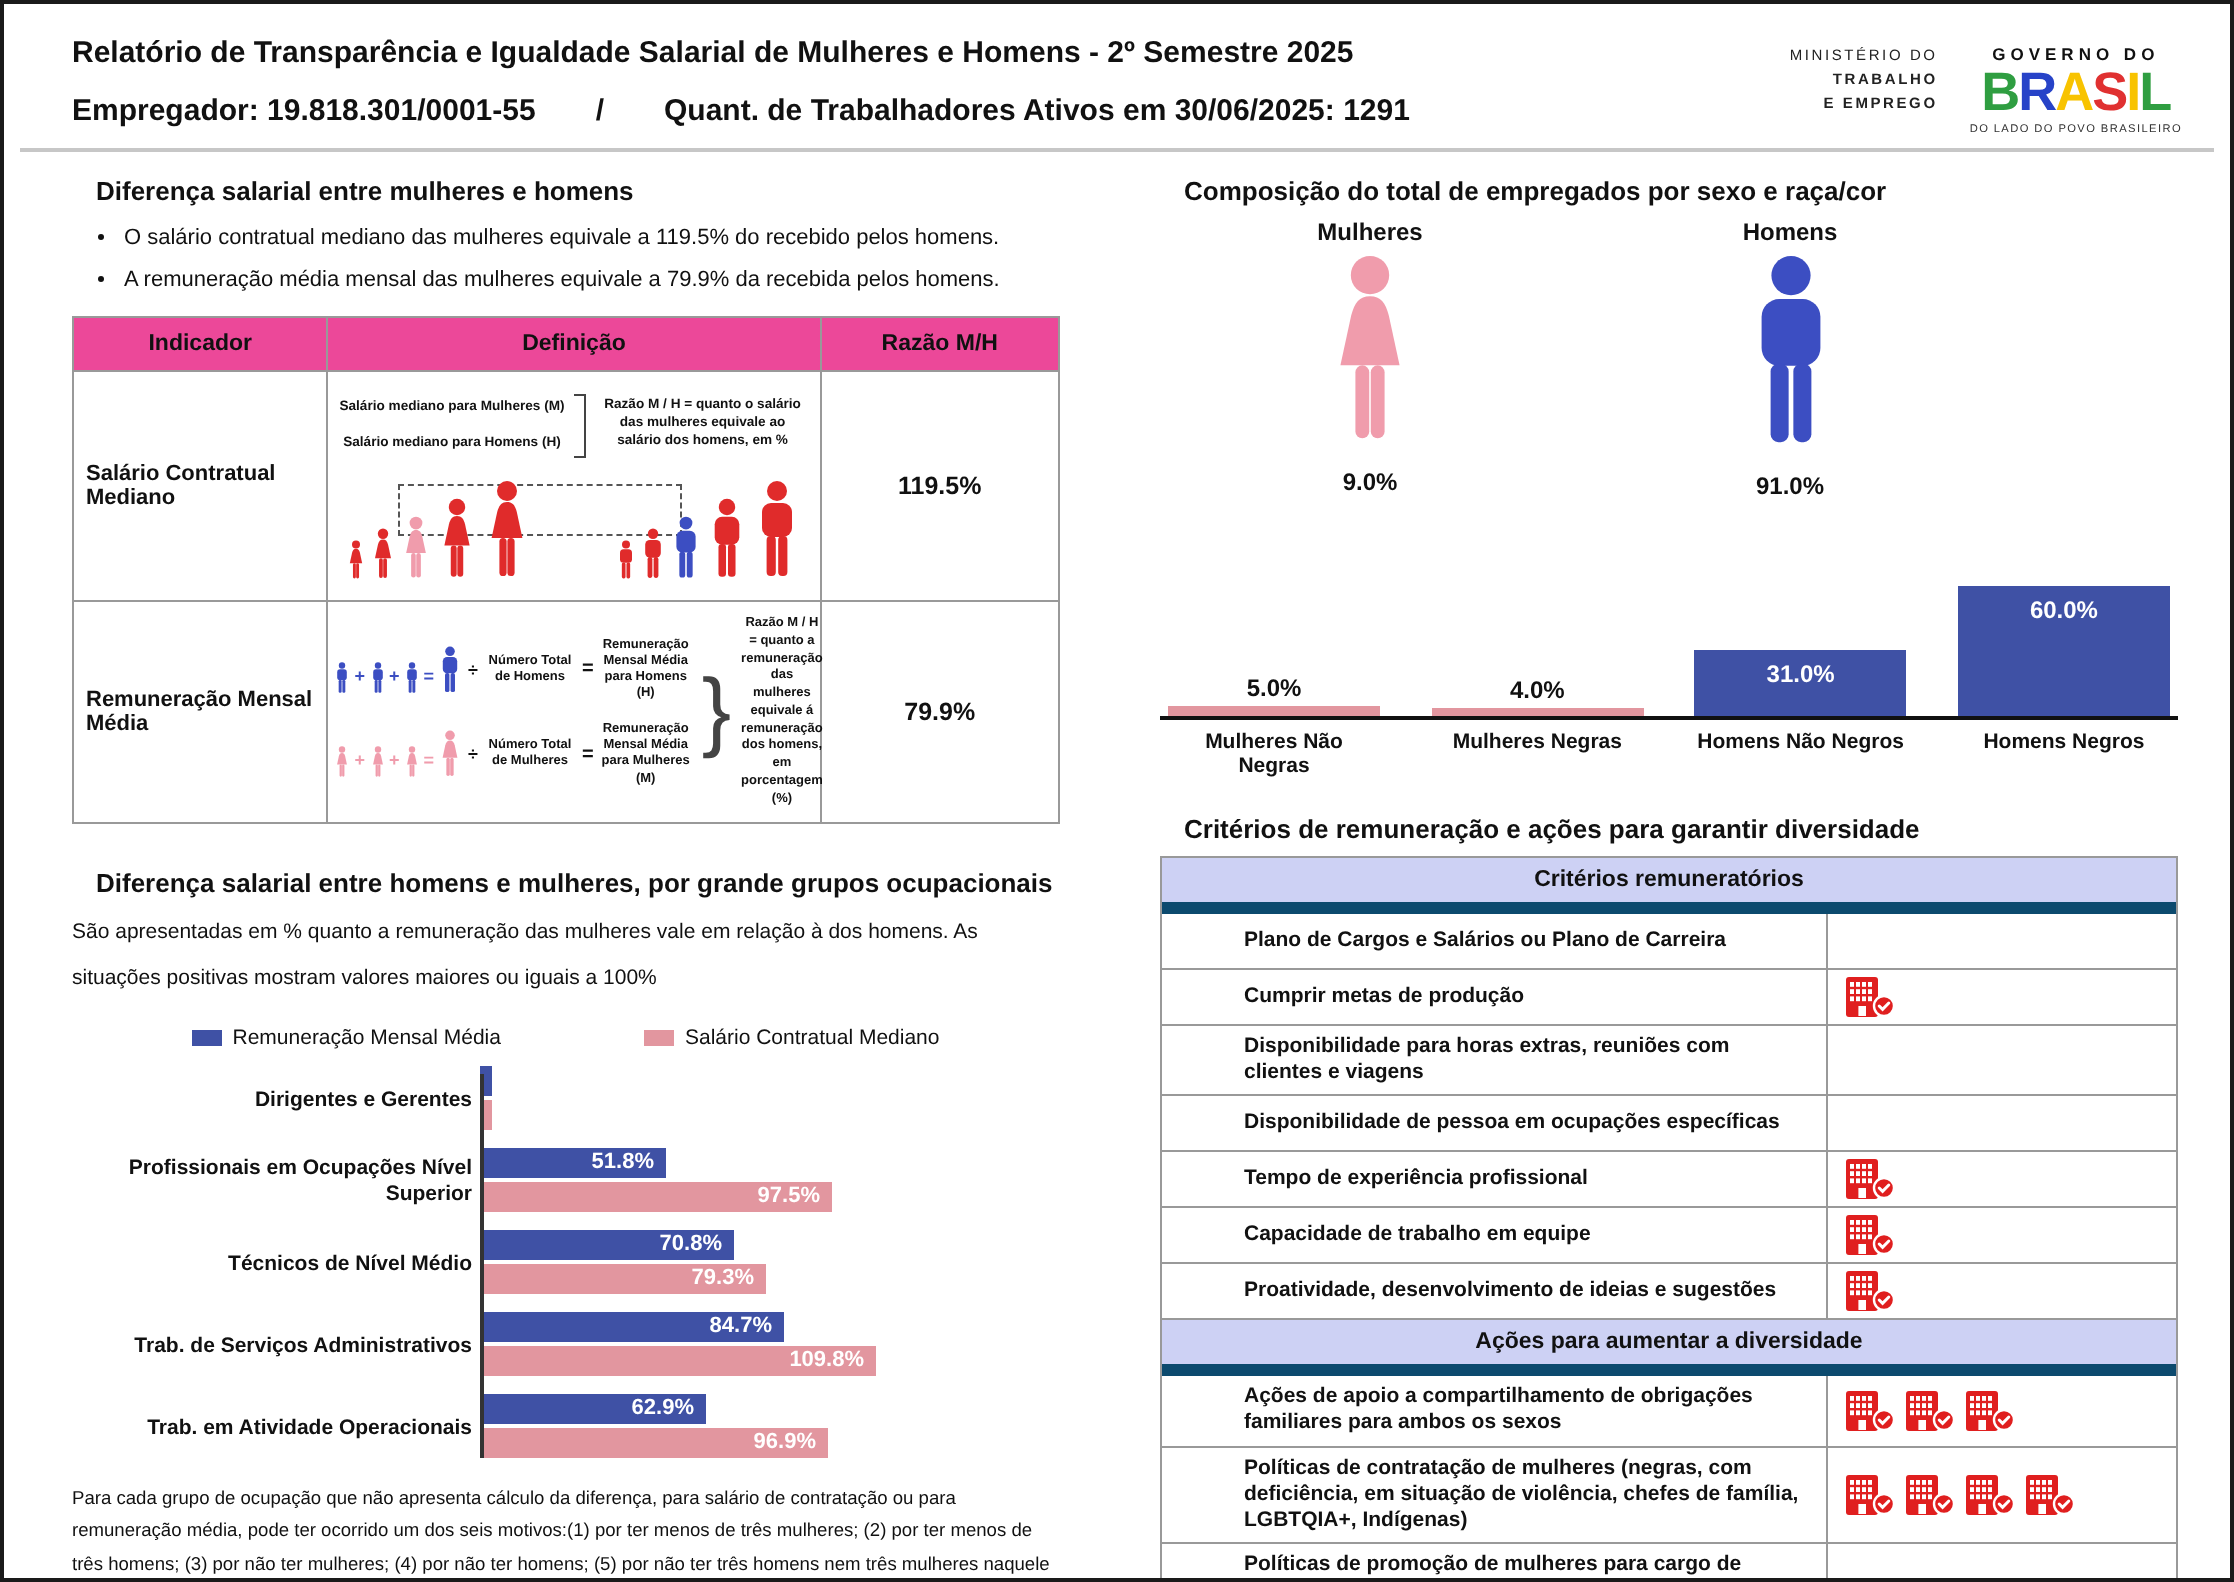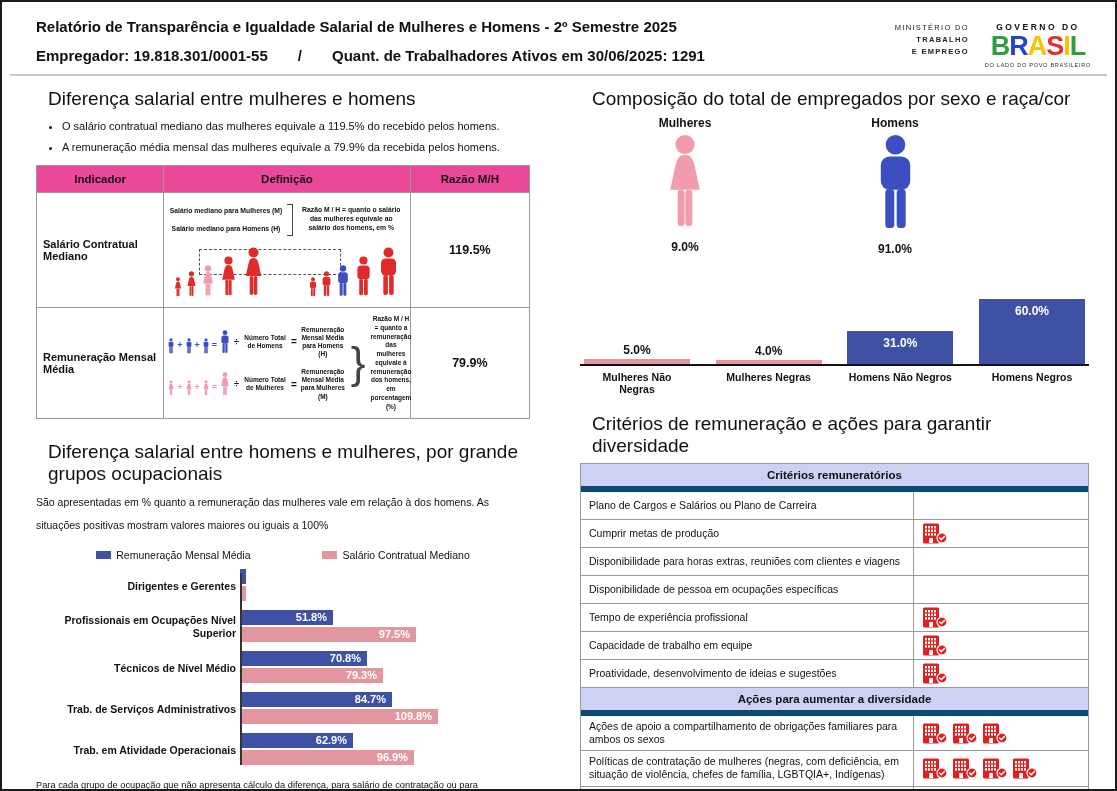--- a/index.html
+++ b/index.html
@@ -14,21 +14,21 @@
   .ministry .m2,.ministry .m3{font-weight:bold;}
   .gov{text-align:center;}
   .gov-top{font-size:8.5px;font-weight:bold;letter-spacing:2.5px;margin-bottom:1px;}
   .gov-name{font-size:27px;font-weight:bold;letter-spacing:-1px;line-height:1;}
   .gov-bottom{font-size:5.6px;letter-spacing:.7px;color:#333;margin-top:2px;}
   .rule{border:none;border-top:2px solid #c7c7c7;margin:4px 8px 0;}
   
   .cols{display:flex;padding:4px 26px 0 34px;gap:50px;}
   .col-left{width:494px;flex:none;}
   .col-right{flex:1;min-width:0;}
-  h2.sec{font-size:19px;font-weight:normal;margin:8px 0 6px;padding-left:12px;}
+  h2.sec{font-size:13px;font-weight:bold;margin:8px 0 6px;padding-left:12px;}
   ul.bullets{margin:10px 0 12px 26px;padding:0;font-size:11px;}
   ul.bullets li{margin-bottom:9px;}
   
   .ind-table{border-collapse:collapse;width:100%;table-layout:fixed;}
   .ind-table th,.ind-table td{border:1px solid #999;}
   .ind-table th{background:#ec4899;font-size:11.5px;padding:7px 2px;}
   td.ind{font-weight:bold;font-size:11px;padding:4px 6px;}
   td.ratio{font-weight:bold;font-size:12.5px;text-align:center;}
   
   .d1{position:relative;padding:8px 4px 8px;height:112px;box-sizing:border-box;}
@@ -74,22 +74,22 @@
   .vlabel-out{font-weight:bold;font-size:12px;margin-bottom:2px;color:#111;}
   .vbar{width:100%;position:relative;}
   .vlabel-in{position:absolute;top:5px;width:100%;text-align:center;color:#fff;font-weight:bold;font-size:12px;}
   .vcats{display:flex;justify-content:space-between;padding:5px 4px 0;}
   .vcat{width:106px;text-align:center;font-weight:bold;font-size:10.5px;}
   
   .divtable{border:1.5px solid #999;margin-top:6px;}
   .dt-header{background:#CDD1F4;font-weight:bold;text-align:center;font-size:11.5px;padding:5px;border-bottom:6px solid #0c4a6e;}
   .dt-row{display:flex;border-bottom:1px solid #999;}
   .dt-row:last-child{border-bottom:none;}
-  .dt-label{flex:1;font-weight:normal;font-size:10.5px;padding:4px 8px;border-right:1px solid #999;
-            display:flex;align-items:center;min-height:19px;line-height:1.25;}
+  .dt-label{flex:1;font-weight:bold;font-size:10.5px;padding:4px 8px;border-right:1px solid #999;
+            display:flex;align-items:center;min-height:19px;line-height:1.25;margin-left:33px;}
   .dt-icons{width:158px;padding:2px 8px;display:flex;align-items:center;gap:4px;}
   
   .footer{position:absolute;bottom:12px;left:0;right:0;text-align:center;font-weight:bold;font-size:13.5px;}
 </style>
 </head>
 <body>
 
 <div class="page">
 
   <header>

